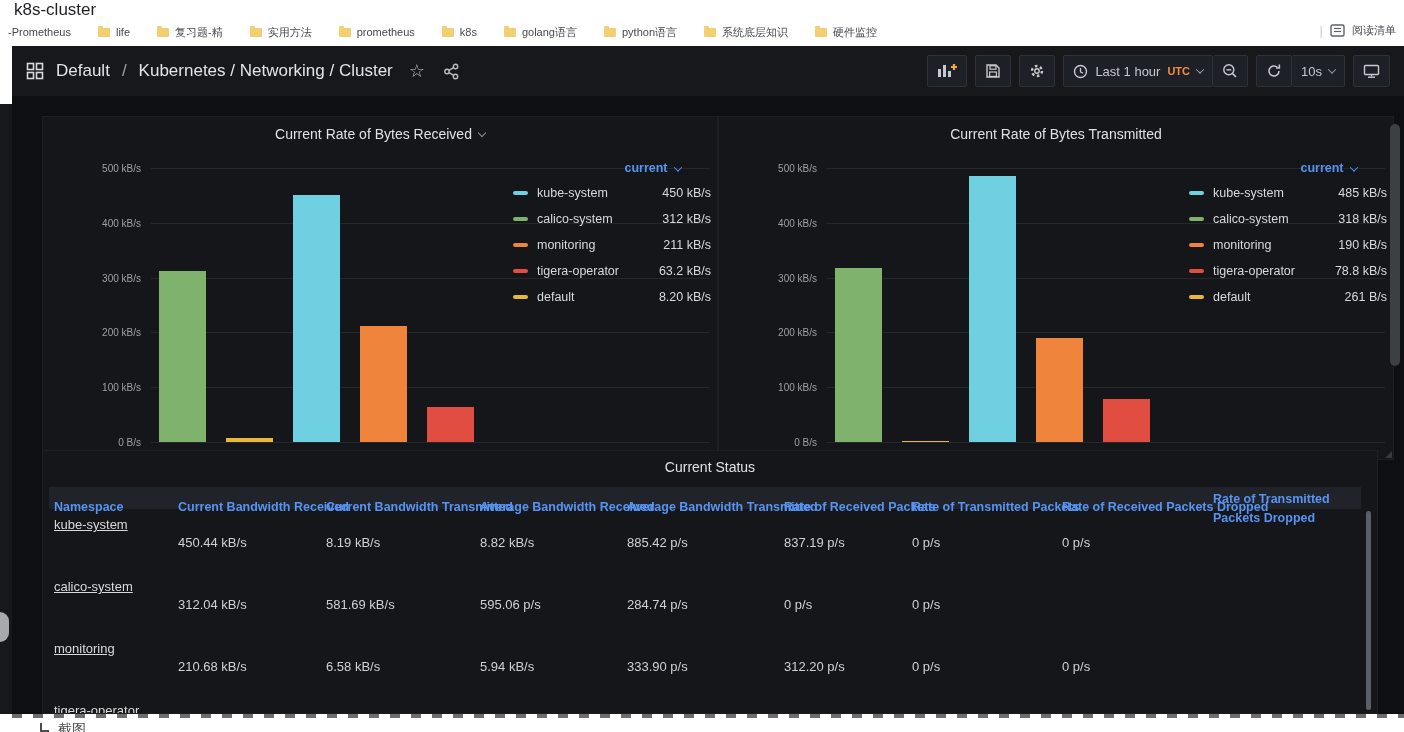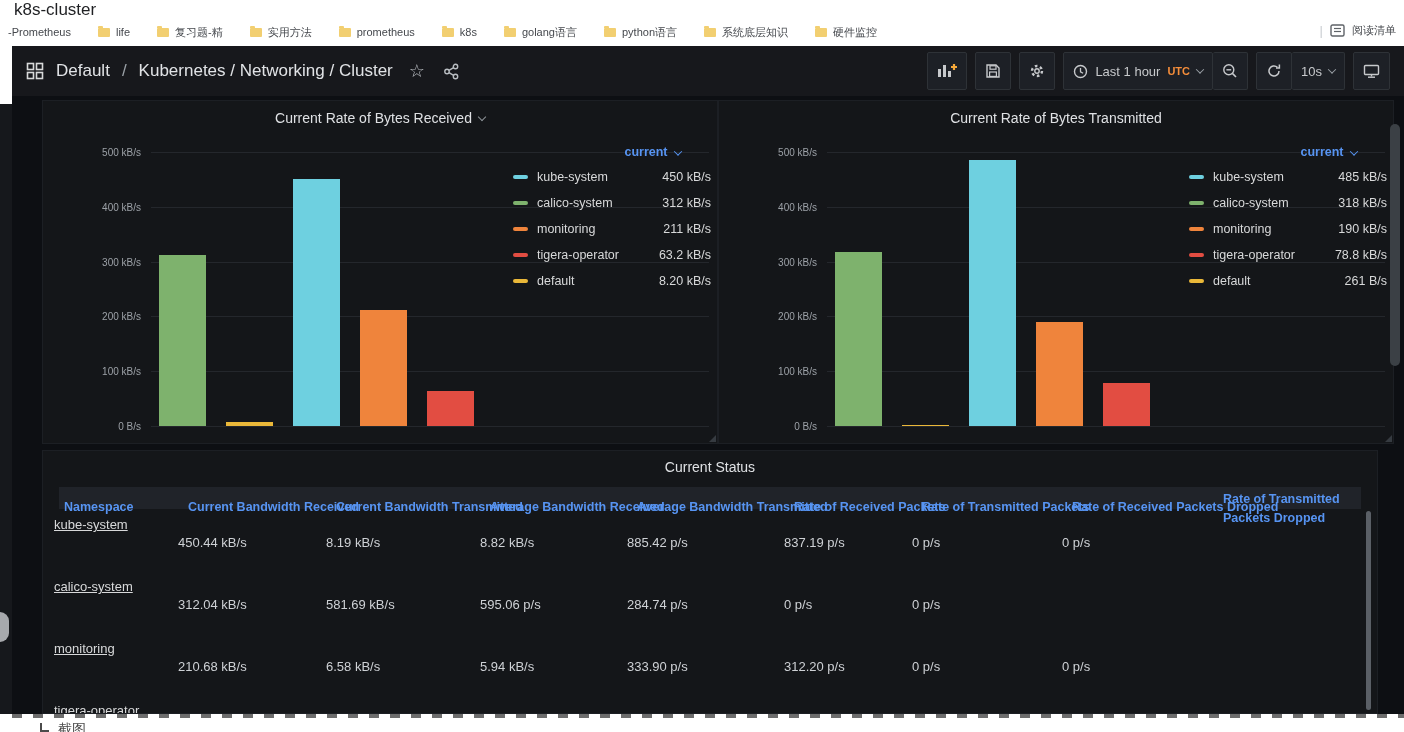--- a/index.html
+++ b/index.html
@@ -34,31 +34,31 @@
 
   
   .navbar { position:absolute; left:0; top:0; width:100%; height:50px; background:#17181c;
     display:flex; align-items:center; padding:0 14px; }
   .crumbs { display:flex; align-items:center; gap:12px; color:#e1e3e6; font-size:17px; }
   .crumb-sep { color:#9aa0a6; }
   .crumb { cursor:pointer; }
   .star-icon { font-size:18px; color:#b9bdc2; margin-left:4px; cursor:pointer; }
   .toolbar { margin-left:auto; display:flex; gap:8px; align-items:center; }
   .tgroup { display:flex; }
-  .tbtn { height:38px; min-width:34px; background:#1d2026; border:1px solid #2e3237;
+  .tbtn { height:32px; min-width:34px; background:#1d2026; border:1px solid #2e3237;
     border-radius:2px; display:flex; align-items:center; justify-content:center; gap:7px;
     padding:0 9px; color:#c7c9cc; font-size:13px; cursor:pointer; }
   .tgroup .tbtn + .tbtn { border-left:0; }
   .utc { color:#f58d3a; font-weight:700; font-size:11px; }
   .chev { width:6px; height:6px; border-right:1.5px solid #9aa0a6; border-bottom:1.5px solid #9aa0a6;
     transform:rotate(45deg) translate(-1px,-1px); display:inline-block; }
   svg.ic { display:block; }
 
   
-  .panels { position:absolute; left:30px; top:54px; width:1352px; height:344px; display:flex; gap:0; }
+  .panels { position:absolute; left:30px; top:70px; width:1352px; height:344px; display:flex; gap:0; }
   .panel { flex:1; position:relative; background:#141619; border:1px solid #1c1f24; overflow:hidden; }
   .panel-title { text-align:center; margin-top:9px; font-size:14px; font-weight:500; color:#dfe1e4;
     display:flex; justify-content:center; align-items:center; gap:7px; }
   .title-caret { width:6px; height:6px; border-right:1.5px solid #8d9297; border-bottom:1.5px solid #8d9297;
     transform:rotate(45deg); display:inline-block; margin-top:-3px; }
   .plot { position:absolute; left:12px; right:8px; top:51px; height:274px; }
   .gridline { position:absolute; left:96px; right:0; height:1px; background:#24272c; }
   .ytick { position:absolute; left:0; width:86px; text-align:right; transform:translateY(-50%);
     font-size:10px; color:#9ca1a7; }
   .bars { position:absolute; left:104px; bottom:0; display:flex; align-items:flex-end; gap:20px; }
@@ -71,21 +71,21 @@
   .swatch { width:15px; height:4px; border-radius:2px; margin-right:9px; flex:0 0 auto; }
   .legend-name { flex:1; color:#d8d9da; }
   .legend-value { color:#d8d9da; }
   .corner { position:absolute; right:1px; bottom:1px; width:0; height:0;
     border-left:7px solid transparent; border-bottom:7px solid #363b41; }
 
   
   .table-panel { position:absolute; left:30px; top:404px; width:1336px; height:264px;
     background:#141619; border:1px solid #1c1f24; overflow:hidden; }
   .table-title { text-align:center; margin-top:8px; font-size:14px; font-weight:500; color:#dfe1e4; }
-  .thead { position:absolute; left:16px; right:16px; top:36px; height:22px; background:#202329;
+  .thead { position:absolute; left:6px; right:16px; top:36px; height:22px; background:#202329;
     display:grid; grid-template-columns:124px 148px 154px 147px 157px 128px 150px 151px auto;
     align-items:center; }
   .th { color:#5794F2; font-size:12.5px; font-weight:700; white-space:nowrap; overflow:visible;
     padding-left:5px; cursor:pointer; }
   .th:last-child { white-space:normal; line-height:1.5; align-self:start; padding-top:3px; }
   .tbody { position:absolute; left:6px; right:16px; top:58px; bottom:0; }
   .trow { display:grid; grid-template-columns:124px 148px 154px 147px 157px 128px 150px 151px auto;
     height:62px; }
   .ns { padding:8px 0 0 5px; font-size:13px; }
   .ns span { color:#d8d9da; text-decoration:underline; cursor:pointer; }

